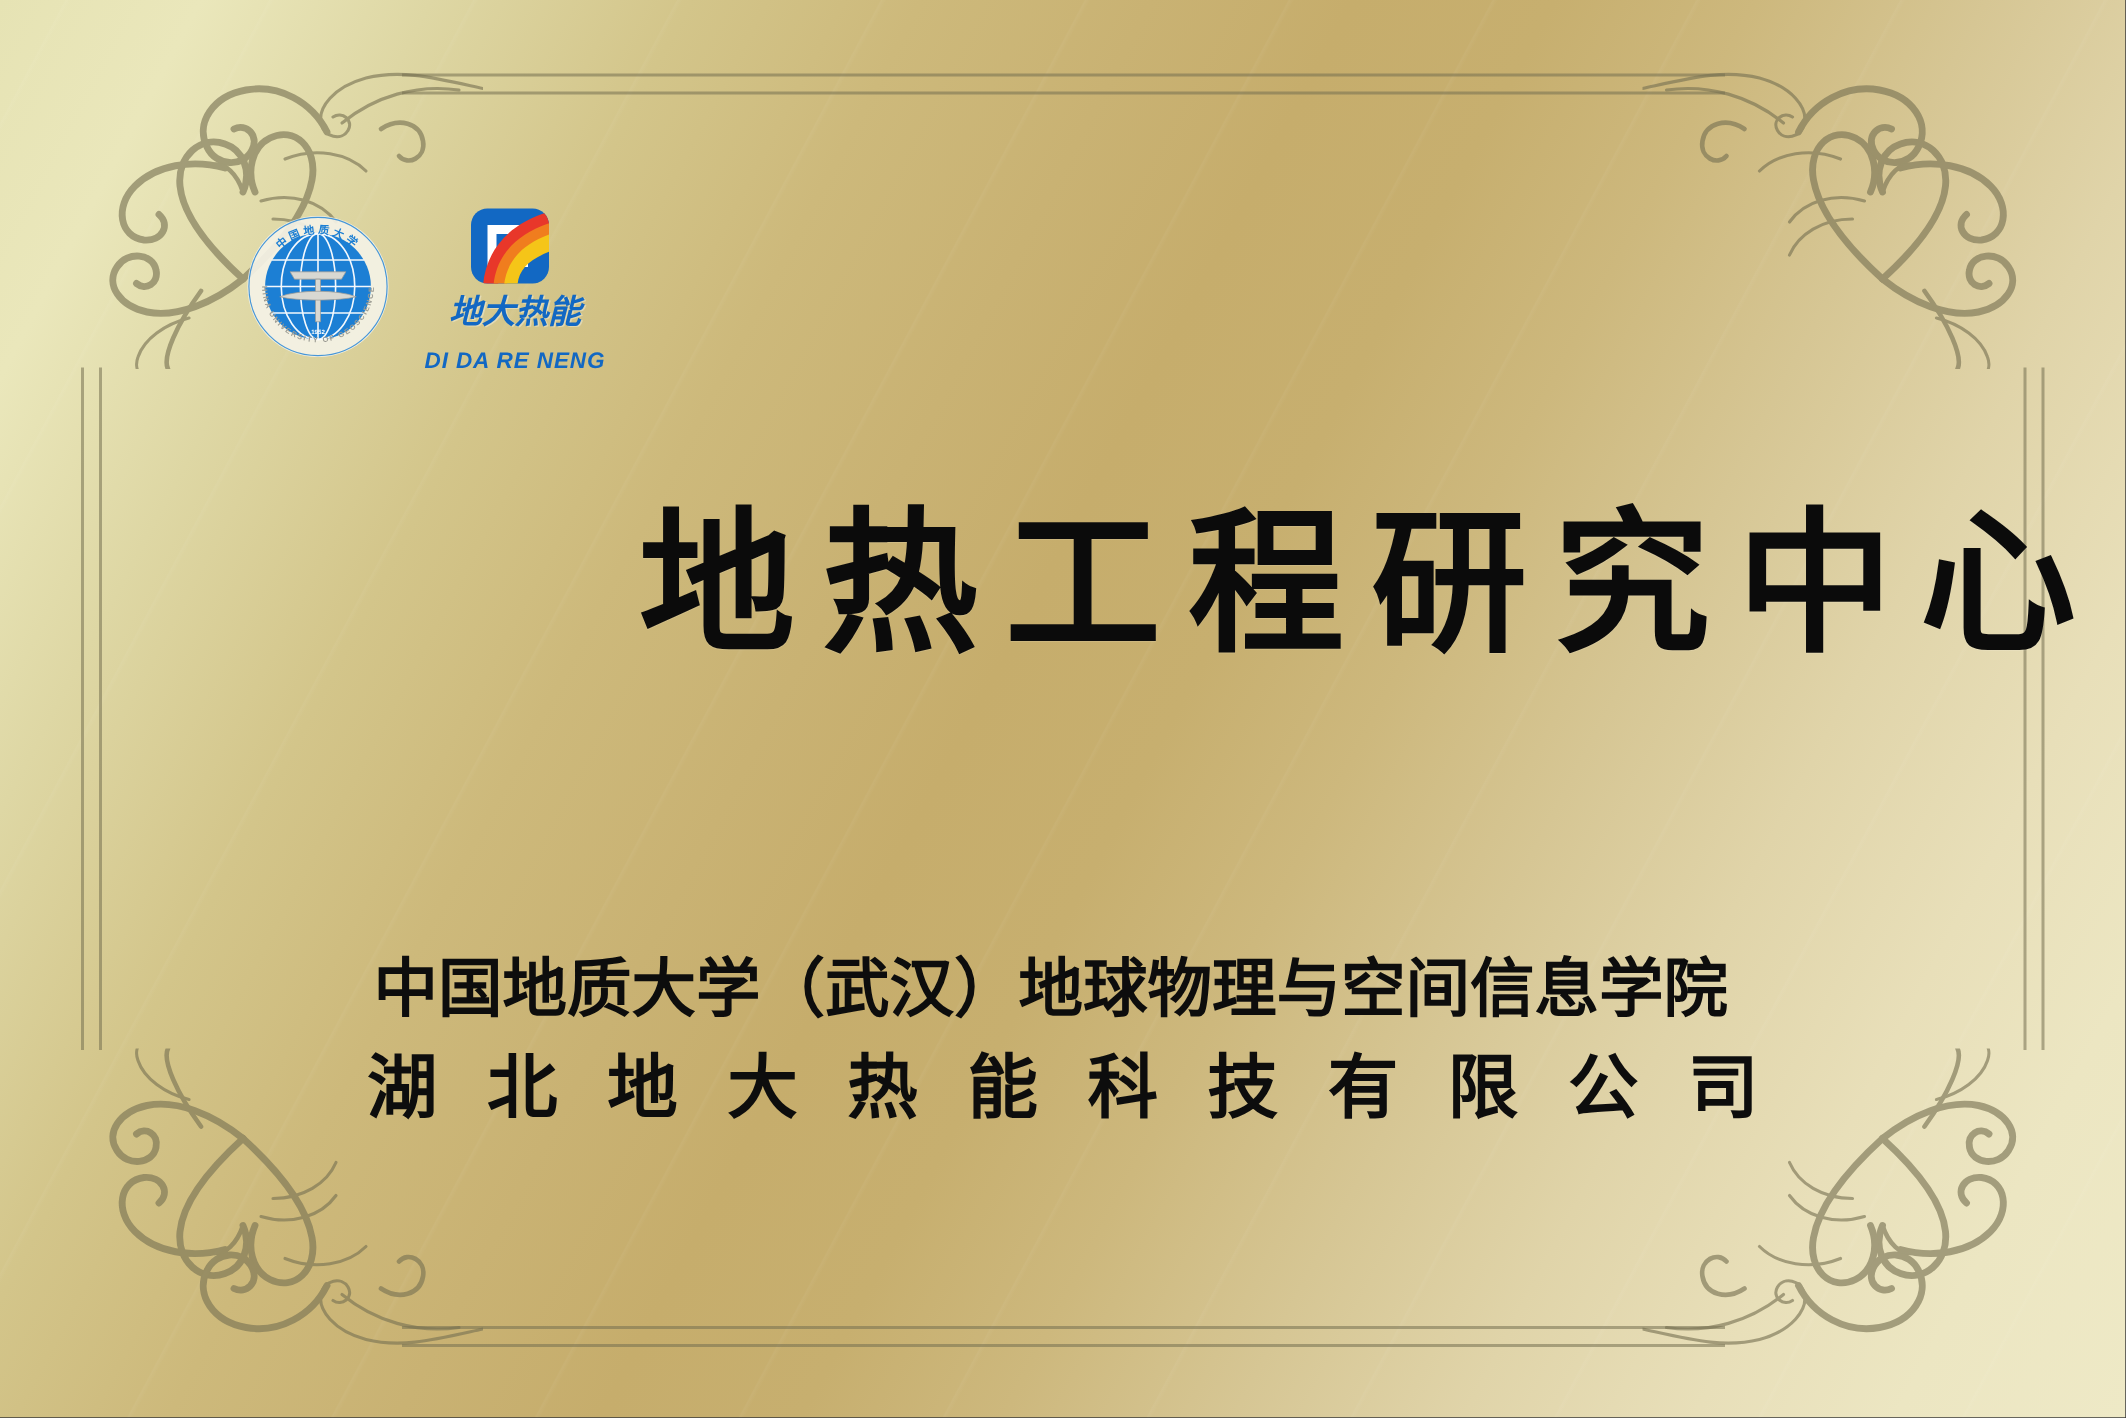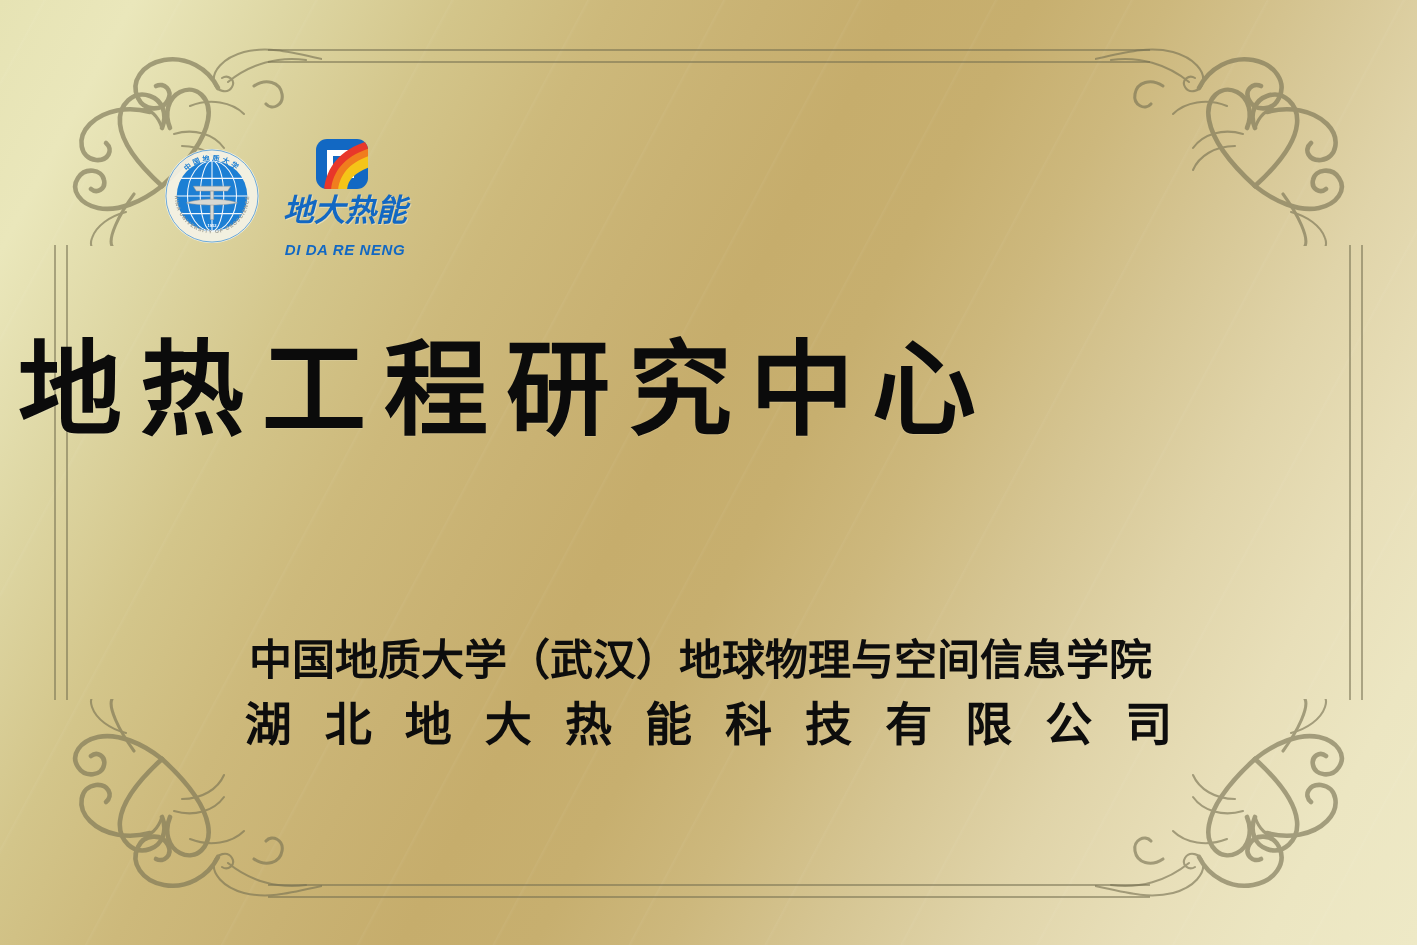--- a/index.html
+++ b/index.html
@@ -104,47 +104,46 @@
   
   #ddrn {
     display: flex;
     flex-direction: column;
     align-items: center;
     margin-top: 4px;
   }
   #ddrn-mark { width: 62px; height: 58px; display: block; }
   #ddrn-cn {
     margin-top: 1px;
-    font-size: 31px;
+    font-size: 22px;
     font-weight: 700;
     font-style: italic;
     color: #1268c3;
     letter-spacing: 0px;
     line-height: 1;
     text-shadow: 1px 1px 0 rgba(255,255,255,0.35);
     white-space: nowrap;
-    font-family: Liberation Mono, monospace;
   }
   #ddrn-en {
     margin-top: 14px;
     font-size: 15px;
     font-weight: 700;
     font-style: italic;
     color: #1268c3;
     letter-spacing: 0.6px;
     line-height: 1;
     white-space: nowrap;
   }
 
   
   #main-title {
     position: absolute;
-    left: 0; right: 5px;
+    left: 0; right: 15px;
     top: 332px;
-    text-align: left;
+    text-align: right;
     font-size: 104px;
     font-weight: 700;
     color: #0b0b0b;
     letter-spacing: 18px;
     text-indent: 18px;
     line-height: 1.12;
     white-space: nowrap;
     text-shadow: 0 1px 0 rgba(255,255,255,0.12);
   }
 

